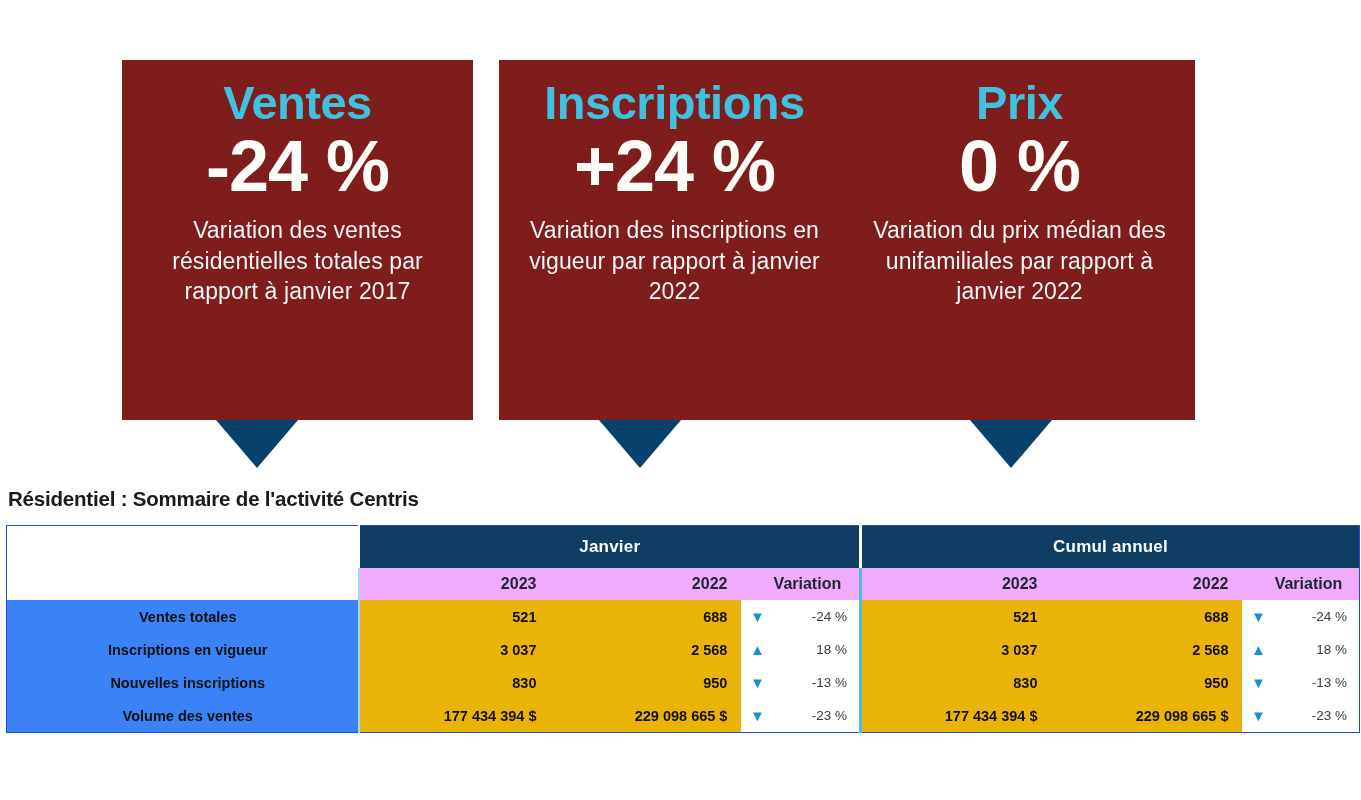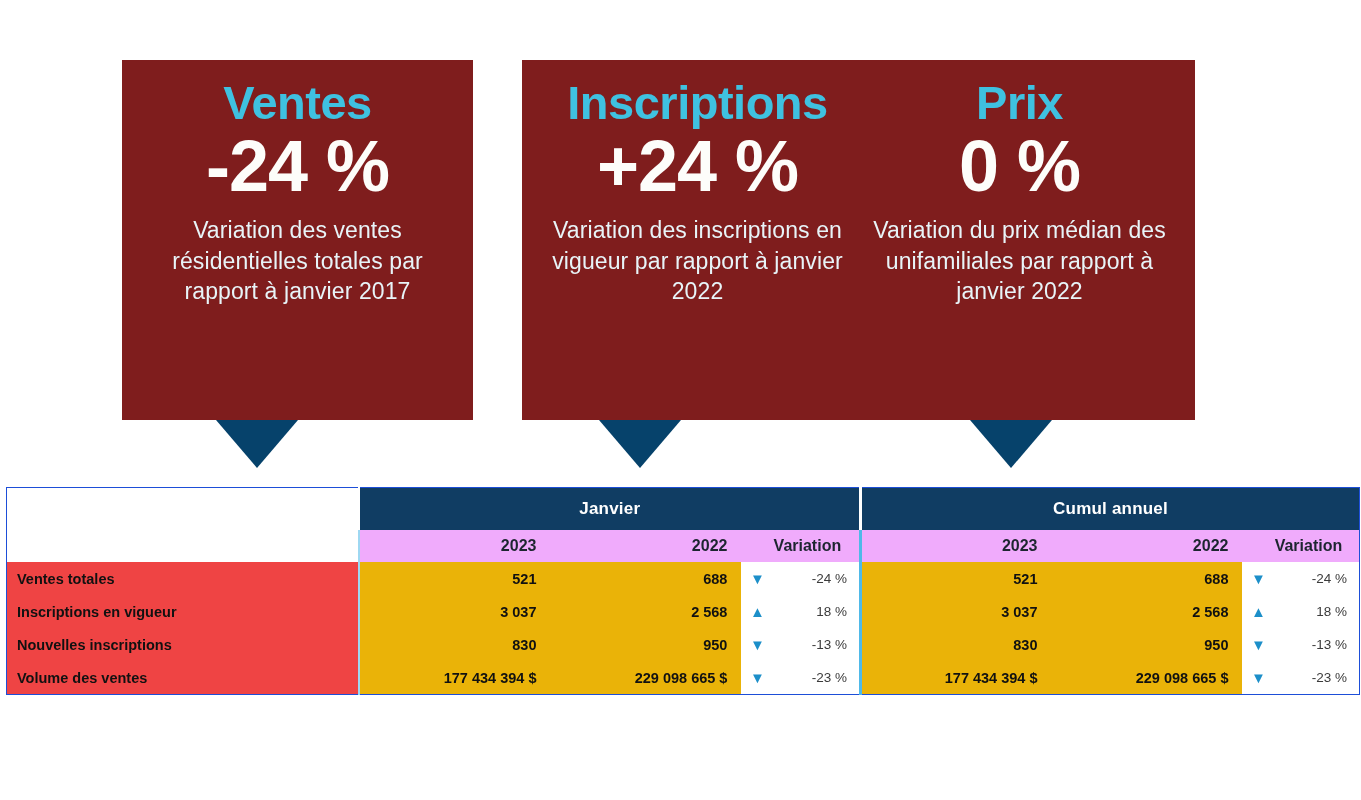--- a/index.html
+++ b/index.html
@@ -28,21 +28,21 @@
     position: absolute;
     top: 60px;
     width: 351px;
     height: 360px;
     background: #7f1d1d;
     box-sizing: border-box;
     padding: 18px 14px 0 14px;
     text-align: center;
   }
   .card.c1 { left: 122px; }
-  .card.c2 { left: 522px; }
+  .card.c2 { left: 499px; }
   .card.c3 { left: 844px; }
 
   .card-pointer {
     position: absolute;
     top: 420px;
     width: 0;
     height: 0;
     border-left: 41px solid transparent;
     border-right: 41px solid transparent;
     border-top: 48px solid #06426B;
@@ -146,25 +146,25 @@
     text-align: right;
     padding-right: 14px !important;
     height: 32px;
   }
   .sub-head.center { text-align: left; padding-right: 0 !important; }
   .sub-head.gap-left { border-left: 3px solid #4FB9E8; }
   .sub-head.arrowcol { padding: 0 !important; }
 
   
   .row-label {
-    background: #ef4444;
+    background: #3b82f6;
     color: #111111;
     font-size: 14.5px;
     font-weight: bold;
-    text-align: left;
+    text-align: center;
     padding-left: 10px !important;
     height: 33px;
     border-right: 2px solid #9ED8F2;
     white-space: nowrap;
   }
   .row-num {
     background: #eab308;
     color: #111111;
     font-size: 14.5px;
     font-weight: bold;
@@ -223,20 +223,21 @@
     <div class="card-title">Prix</div>
     <div class="card-value">0 %</div>
     <div class="card-desc">Variation du prix médian des unifamiliales par rapport à janvier 2022</div>
   </div>
   <div class="card-pointer p3"></div>
 
 </div>
 
 <div class="table-section">
 
+  <div class="table-heading">Résidentiel : Sommaire de l'activité Centris</div>
 
   <table class="summary-table">
     <colgroup>
       <col class="c-label">
         <col class="c-j2023">
         <col class="c-j2022">
         <col class="c-jarrow">
         <col class="c-jvar">
       <col class="c-y2023">
         <col class="c-y2022">

